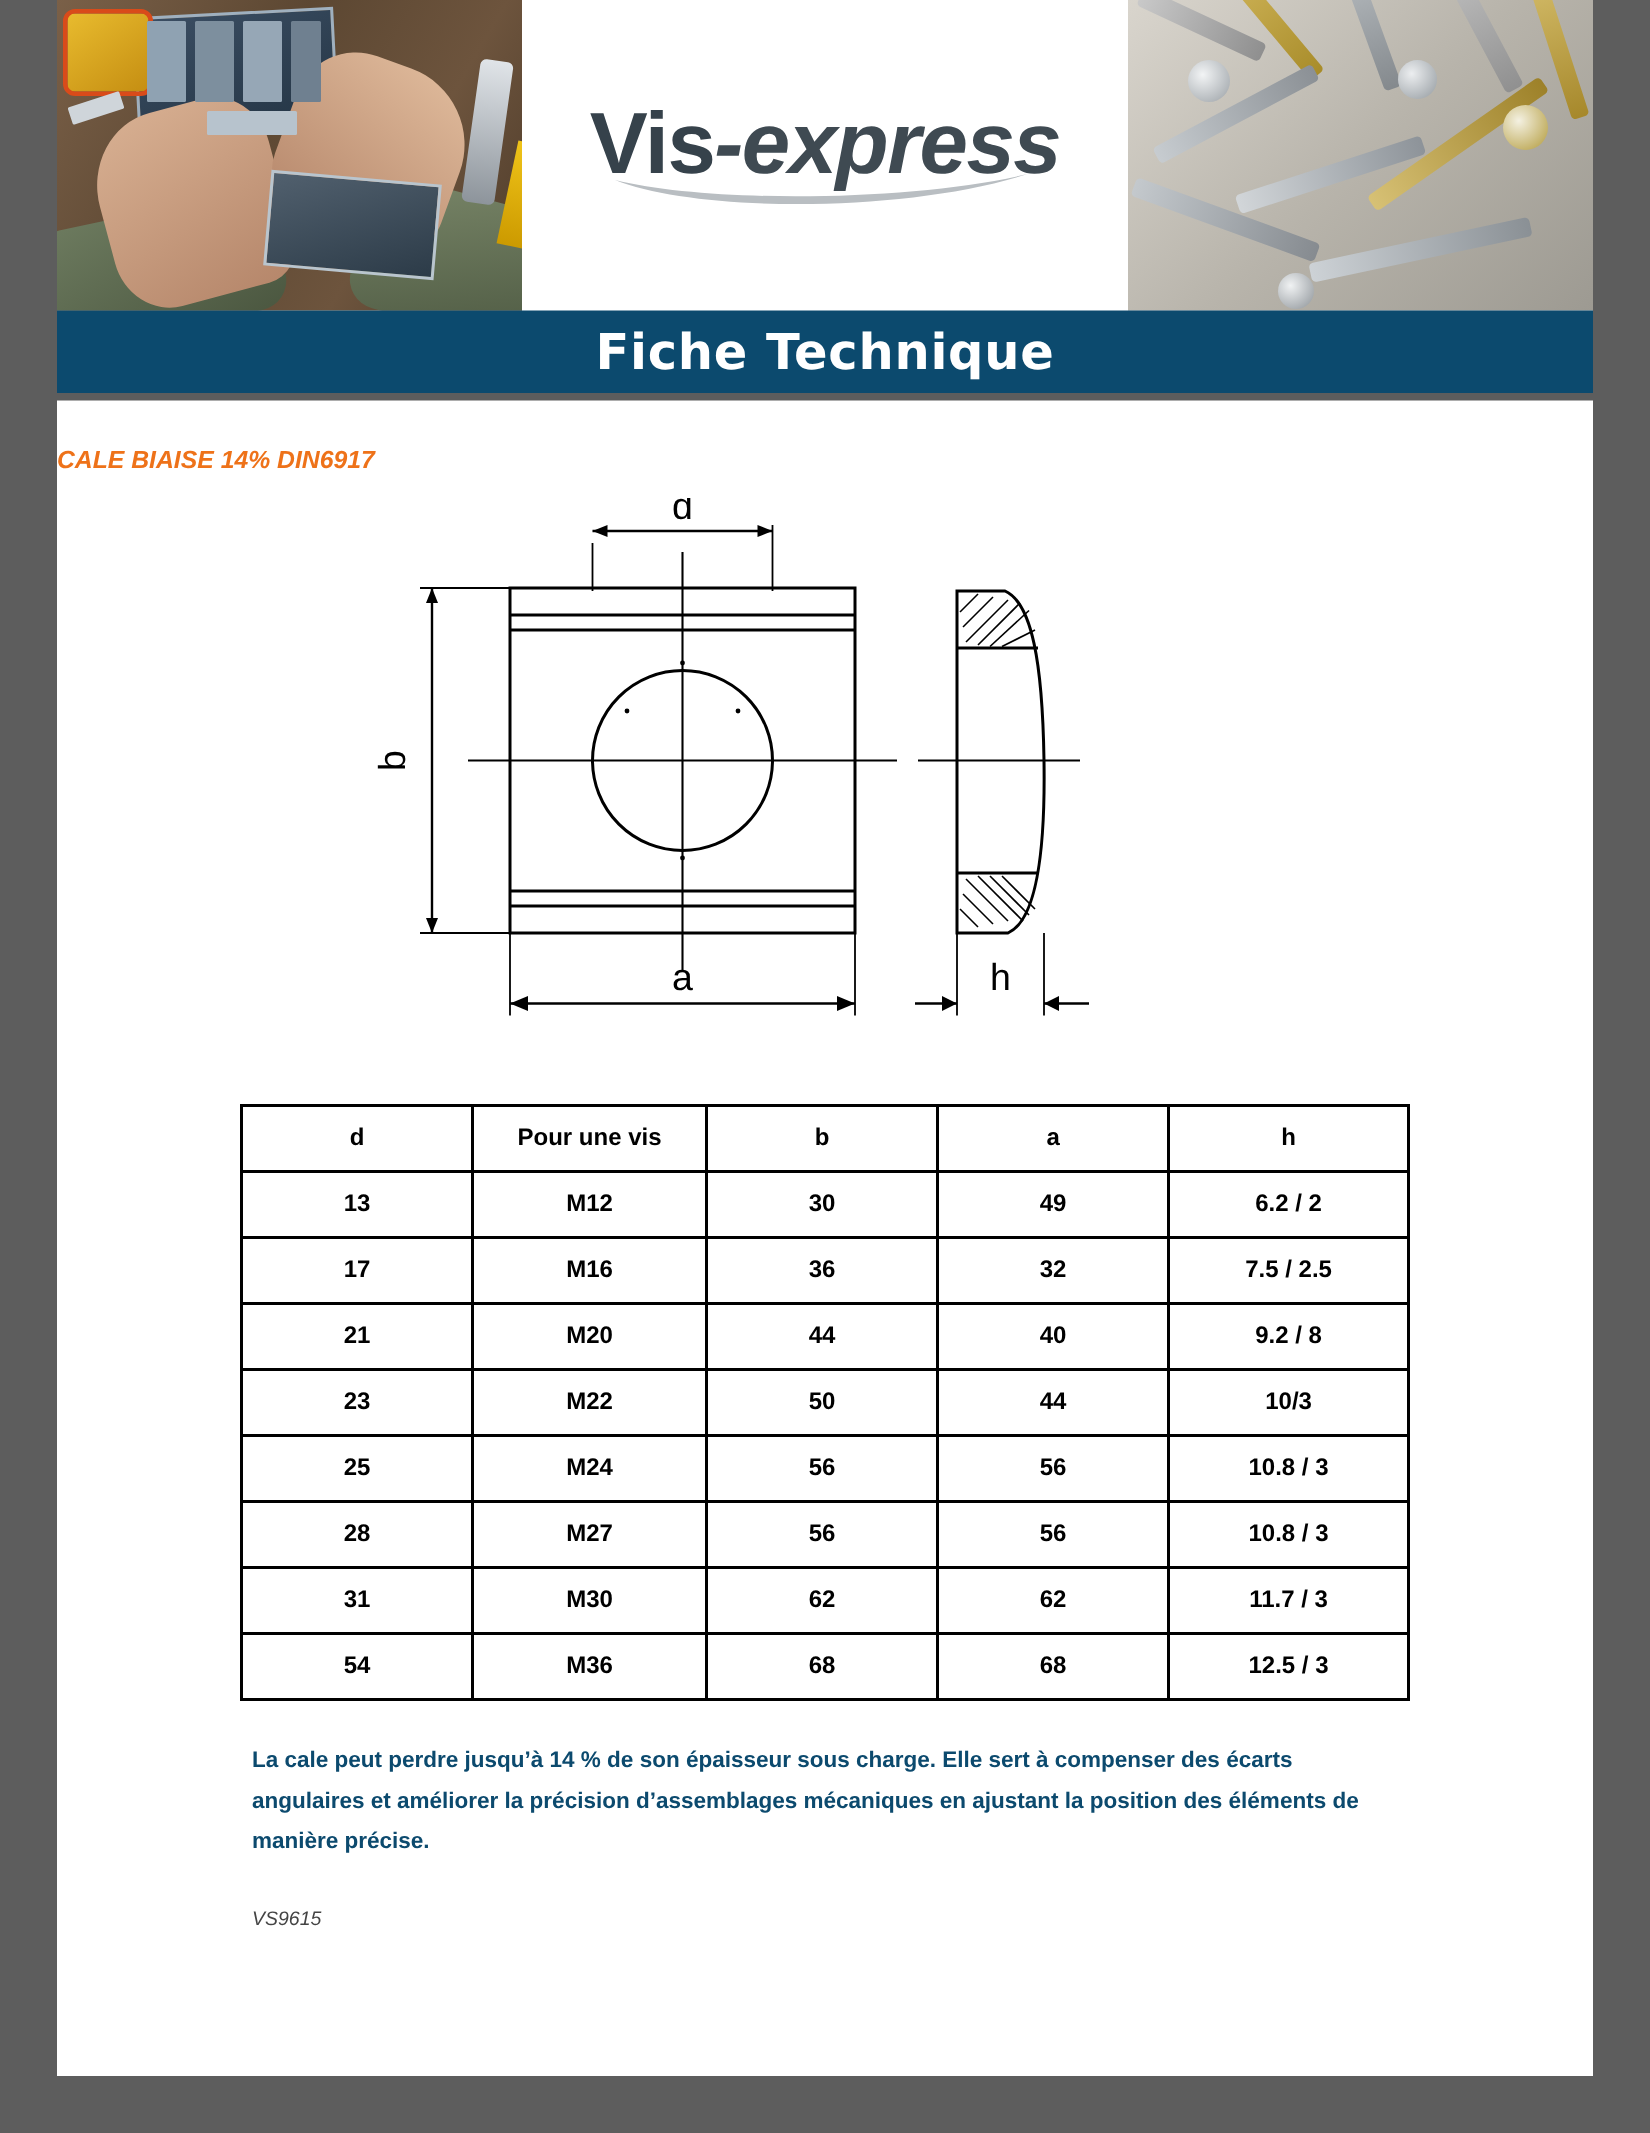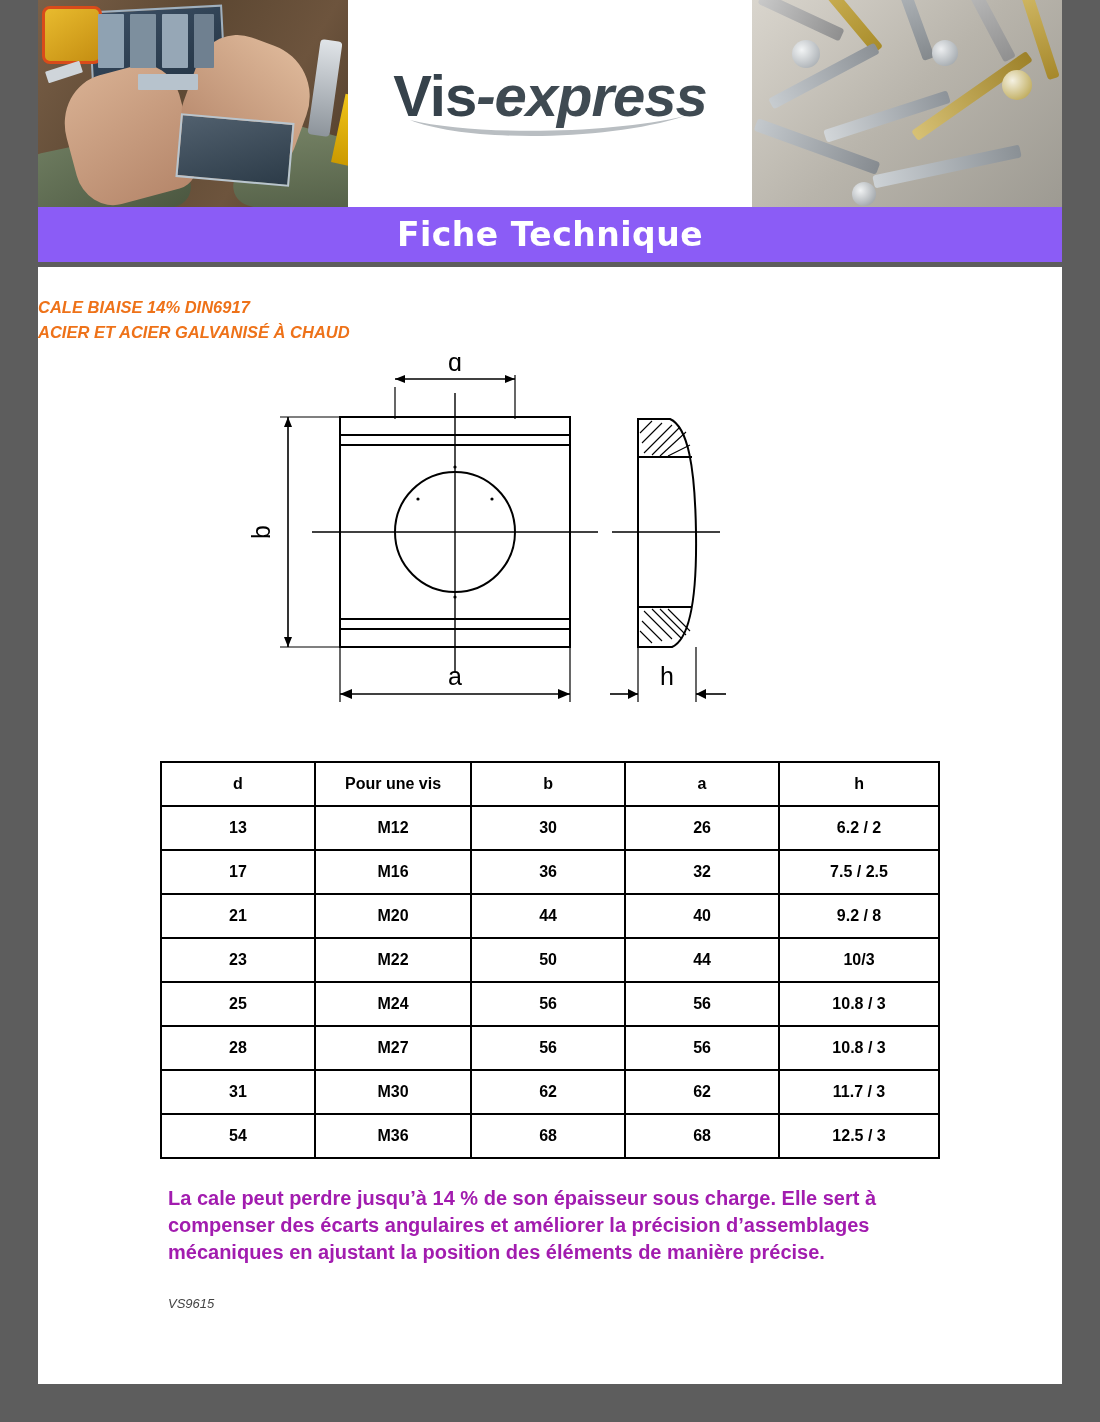--- a/index.html
+++ b/index.html
@@ -168,21 +168,21 @@
     position:absolute;
     border-radius: 3px;
   }
 
   
   .banner {
     position: absolute;
     left: 38px; top: 207px;
     width: 1024px;
     height: 55px;
-    background: #8b5cf6;
+    background: #0c4a6e;
     display: flex;
     align-items: center;
     justify-content: center;
   }
   .banner-title {
     color: #ffffff;
     font-size: 33px;
     font-weight: bold;
     font-family: "DejaVu Sans", sans-serif;
     letter-spacing: 0.5px;
@@ -237,24 +237,24 @@
   }
   table.spec th:nth-child(1), table.spec td:nth-child(1) { width: 155px; }
   table.spec th:nth-child(2), table.spec td:nth-child(2) { width: 155px; }
   table.spec th:nth-child(3), table.spec td:nth-child(3) { width: 155px; }
   table.spec th:nth-child(4), table.spec td:nth-child(4) { width: 155px; }
   table.spec th:nth-child(5), table.spec td:nth-child(5) { width: 160px; }
 
   .description {
     width: 740px;
     margin: 26px 0 0 130px;
-    font-size: 20px;
+    font-size: 15px;
     font-weight: bold;
     line-height: 27px;
-    color: #a21caf;
+    color: #0c4a6e;
   }
   .ref-code {
     margin: 30px 0 0 130px;
     font-size: 13px;
     font-style: italic;
     color: #444;
   }
 </style>
 </head>
 <body>
@@ -318,21 +318,20 @@
 
   <div class="banner">
     <span class="banner-title">Fiche Technique</span>
   </div>
   <div class="banner-underline"></div>
 
   <div class="content">
 
     <div class="doc-title">
       <div>CALE BIAISE 14% DIN6917</div>
-      <div>ACIER ET ACIER GALVANISÉ À CHAUD</div>
     </div>
 
     <div class="drawing-wrap">
       <svg width="620" height="390" viewBox="0 0 620 390">
         <g stroke="#000" fill="none" stroke-width="2">
 
           <rect x="100" y="60" width="230" height="230"></rect>
 
           <line x1="100" y1="78" x2="330" y2="78"></line>
           <line x1="100" y1="88" x2="330" y2="88"></line>
@@ -414,21 +413,21 @@
             <th>b</th>
             <th>a</th>
             <th>h</th>
           </tr>
         </thead>
         <tbody>
           <tr>
             <td>13</td>
             <td>M12</td>
             <td>30</td>
-            <td>26</td>
+            <td>49</td>
             <td>6.2 / 2</td>
           </tr>
           <tr>
             <td>17</td>
             <td>M16</td>
             <td>36</td>
             <td>32</td>
             <td>7.5 / 2.5</td>
           </tr>
           <tr>

